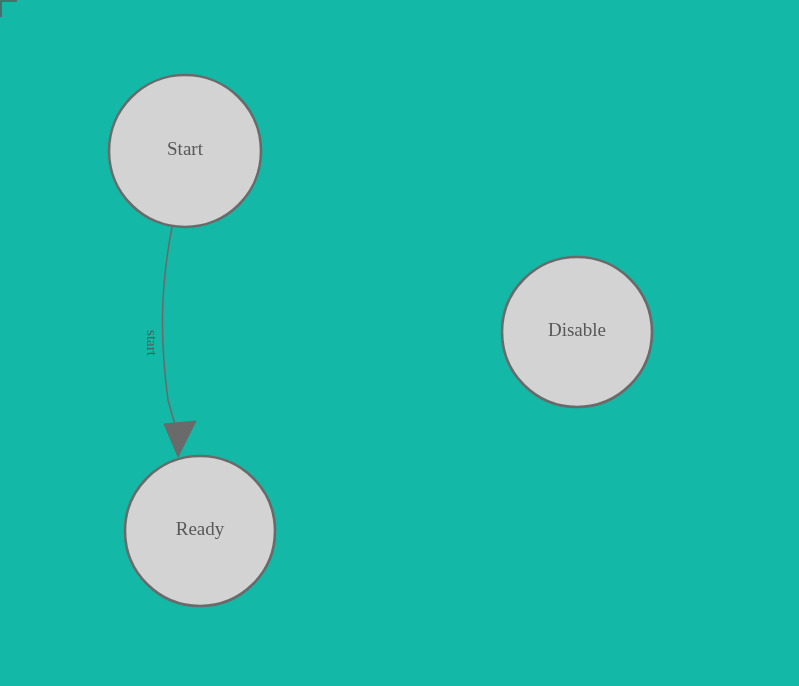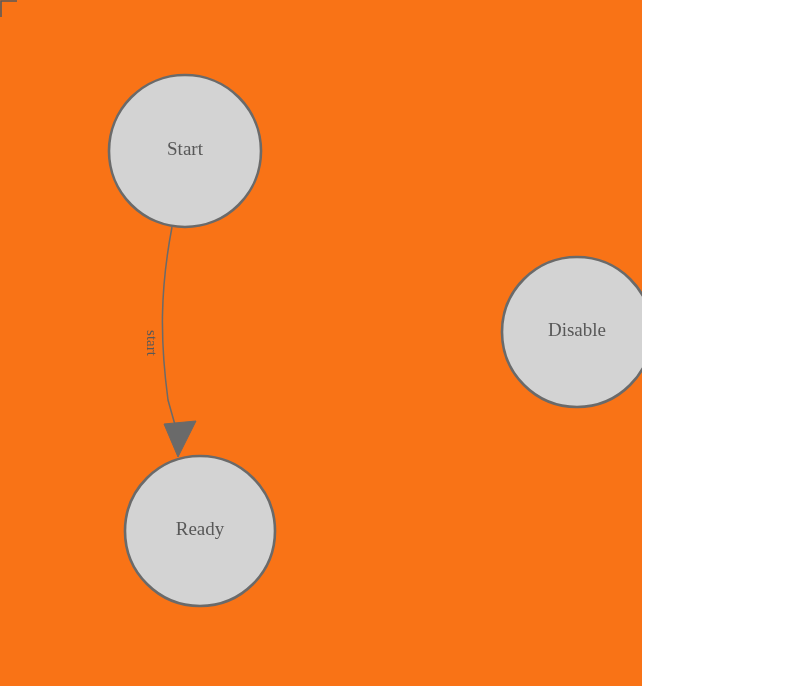--- a/index.html
+++ b/index.html
@@ -6,23 +6,23 @@
   html, body {
     margin: 0;
     padding: 0;
     background: #ffffff;
   }
   body {
     font-family: "Liberation Serif", "DejaVu Serif", serif;
   }
   #canvas {
     position: relative;
-    width: 642px;
+    width: 799px;
     height: 686px;
-    background: #f97316;
+    background: #14b8a6;
     overflow: hidden;
   }
   #diagram-svg {
     position: absolute;
     top: 0;
     left: 0;
     width: 799px;
     height: 686px;
     display: block;
   }

